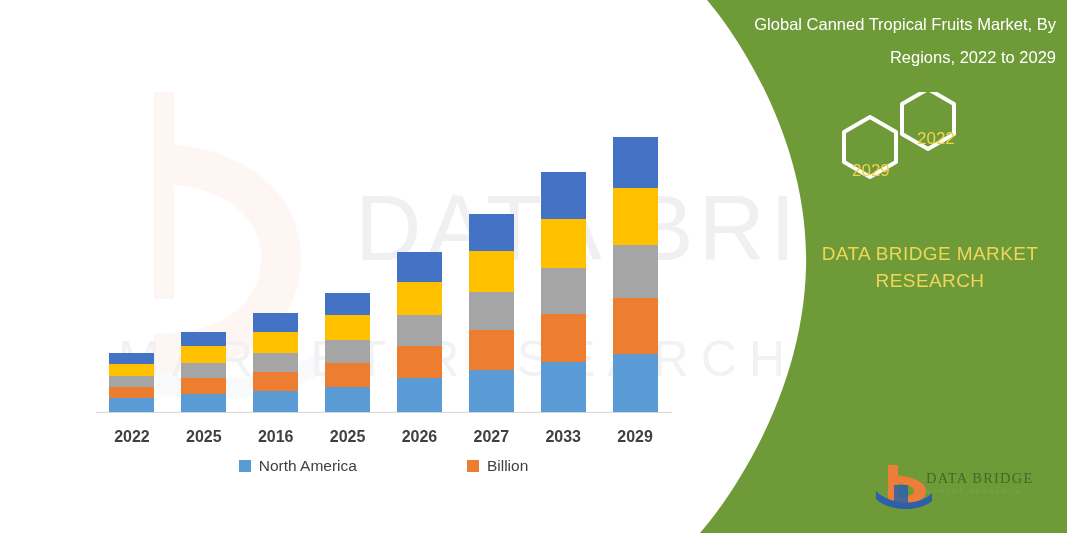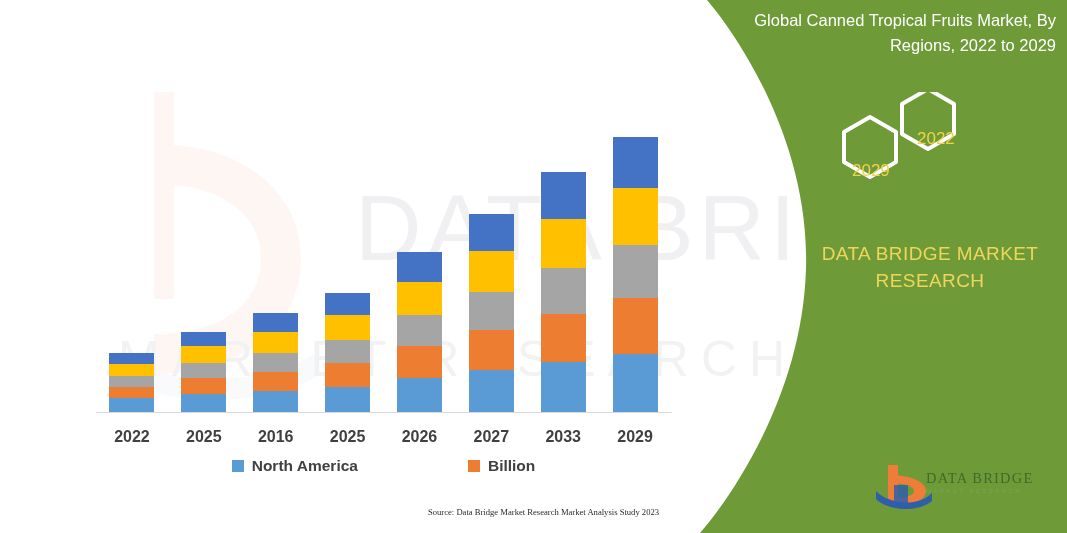--- a/index.html
+++ b/index.html
@@ -35,21 +35,21 @@
   }
 
   
   .green-panel {
     position: absolute; left: 660px; top: 0; width: 407px; height: 533px;
   }
   .green-panel svg { display:block; }
 
   .gp-title {
     position: absolute; left: 726px; top: 8px; width: 330px;
-    color: #ffffff; font-size: 16.5px; line-height: 25px;
+    color: #ffffff; font-size: 16.5px; line-height: 33px;
     text-align: right;
   }
   .hexwrap { position: absolute; left: 812px; top: 92px; width: 180px; height: 118px; }
   .hex-label {
     position: absolute; color: #f2d24b; font-size: 17px; font-weight: 400;
   }
   .hex-2022-label { left: 917px; top: 129px; }
   .hex-2029-label { left: 852px; top: 161px; }
 
   .dbmr-text {
@@ -95,21 +95,21 @@
     width: 72px; text-align: center; color: #404040;
     font-size: 16px; font-weight: bold;
   }
 
   .legend {
     position: absolute; left: 96px; top: 457px; width: 575px;
     display: flex; justify-content: center; gap: 110px; align-items: center;
   }
   .leg-item { display: flex; align-items: center; gap: 8px; }
   .leg-swatch { width: 12px; height: 12px; display: inline-block; }
-  .leg-text { color: #404040; font-size: 15.5px; font-weight: bold; }
+  .leg-text { color: #404040; font-size: 15.5px; font-weight: normal; }
 
   .footer-left {
     position: absolute; left: 84px; top: 507px;
     font-family: "Liberation Serif", serif; font-size: 8.6px; color: #2a2a2a;
     white-space: nowrap;
   }
   .footer-right {
     position: absolute; left: 428px; top: 507px;
     font-family: "Liberation Serif", serif; font-size: 8.6px; color: #2a2a2a;
     white-space: nowrap;
@@ -221,21 +221,20 @@
       <div class="leg-item">
         <span class="leg-swatch" style="background: rgb(91, 155, 213);"></span>
         <span class="leg-text">North America</span>
       </div>
       <div class="leg-item">
         <span class="leg-swatch" style="background: rgb(237, 125, 49);"></span>
         <span class="leg-text">Billion</span>
       </div>
     </div>
 
-  <div class="footer-right">Source: Data Bridge Market Research  Market Analysis Study 2023</div>
 
   <div class="green-panel">
     <svg width="407" height="533" viewBox="0 0 407 533">
       <path d="M47 0 L407 0 L407 533 L40 533 C40 533 142 420 146 268 C150 116 47 0 47 0 Z" fill="#6e9b38"></path>
     </svg>
   </div>
 
   <div class="gp-title">Global Canned Tropical Fruits Market, By Regions, 2022 to 2029</div>
 
   <svg class="hexwrap" viewBox="0 0 180 118">

